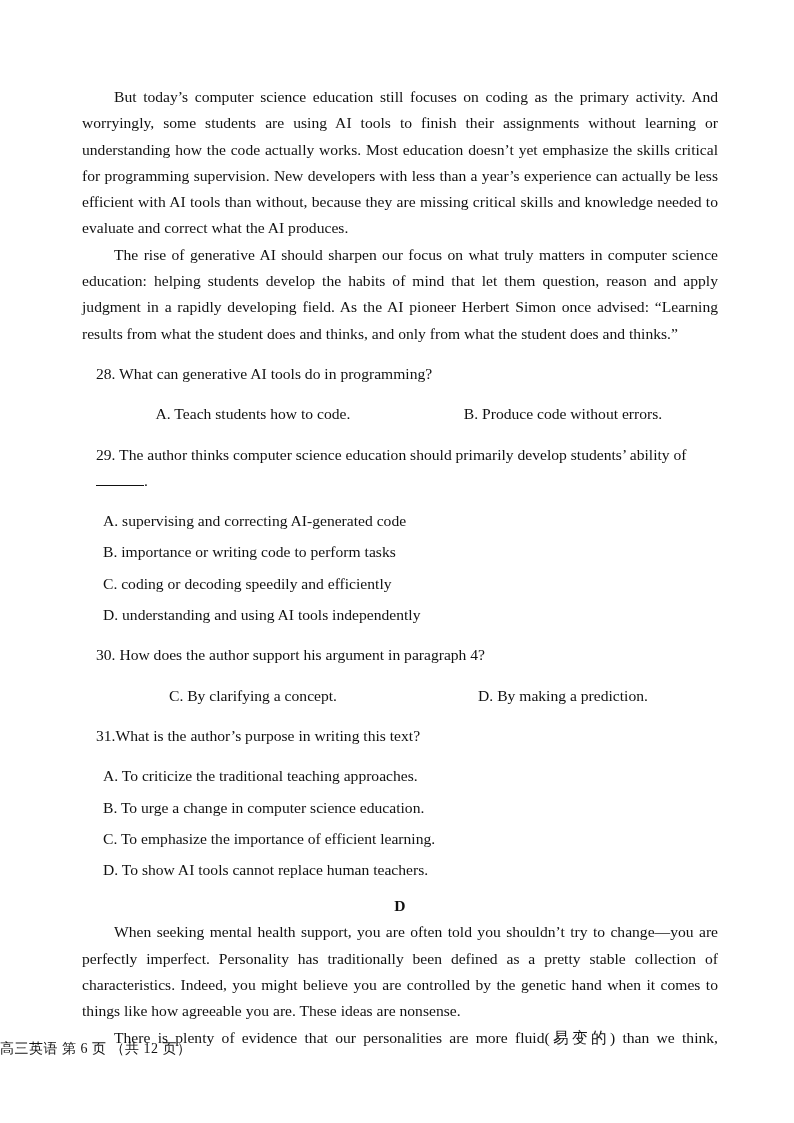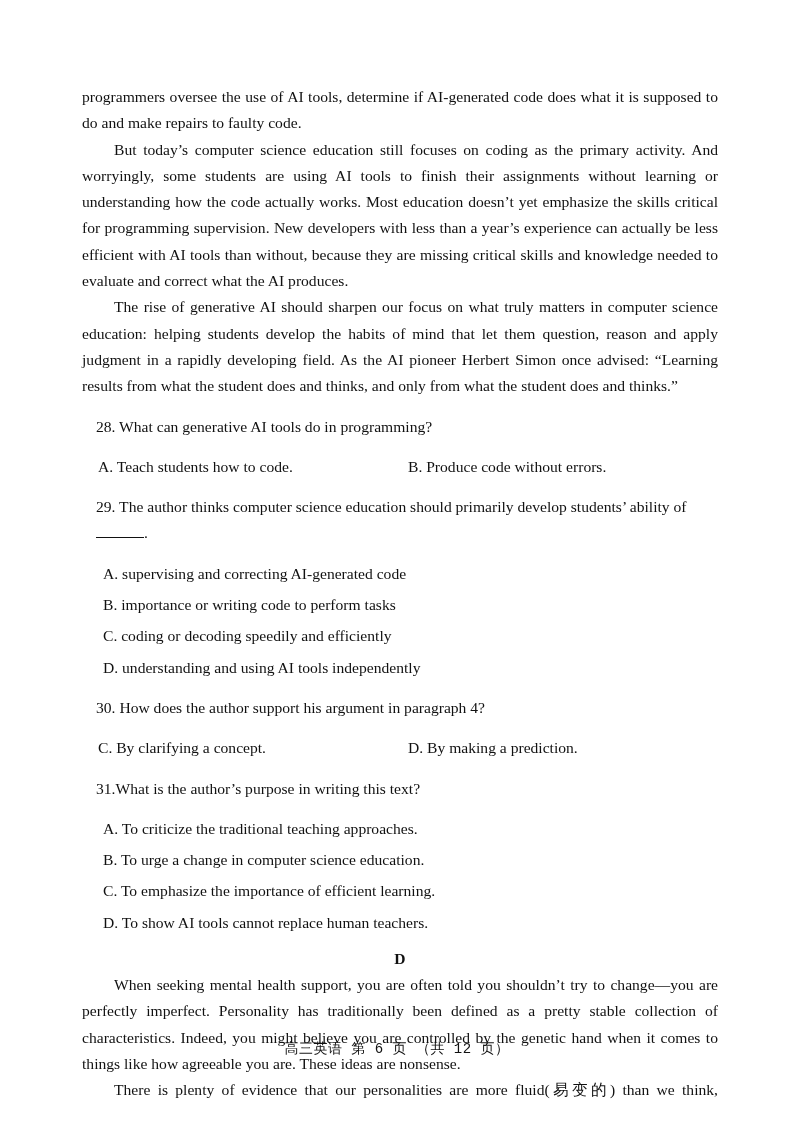--- a/index.html
+++ b/index.html
@@ -9,38 +9,37 @@
       color: #111111;
     }
     .page {
       position: absolute; left: 82px; top: 84px; width: 636px;
       font-size: 15.6px; line-height: 26.3px;
     }
     .para { margin: 0; text-align: justify; text-align-last: left; }
     .para.indent { text-indent: 32px; font-family: Liberation Serif, serif; }
     .para.justify-last { text-align-last: justify; }
     .q { margin: 14px; }
-    .opt-row { display: flex; margin: 0; padding-left: 16px; }
+    .opt-row { display: flex; margin: 0; padding-left: 16px; text-align: center; }
     .opt-col { width: 317px; white-space: nowrap; }
     .opt-single { margin: 5px; padding-left: 16px; white-space: nowrap; }
     .section-title {
       text-align: center; font-weight: bold; margin: 10px 0 0 0; line-height: 26px;
     }
     .blank { display: inline-block; width: 48px; border-bottom: 1px solid #111; height: 14px; vertical-align: baseline; }
     .footer {
-      position: absolute; left: 0; width: 794px; top: 1040px; text-align: center;
-      font-size: 14px; font-family: Liberation Mono, monospace; letter-spacing: 0.5px;
+      position: absolute; left: 0; width: 794px; top: 1040px; text-align: left;
+      font-size: 14px; font-family: Liberation Serif, serif; letter-spacing: 0.5px;
     }
   </style>
 </head>
 <body>
 
 <div class="page">
 
-  <p class="para">programmers oversee the use of AI tools, determine if AI-generated code does what it is supposed to do and make repairs to faulty code.</p>
   <p class="para indent">But today’s computer science education still focuses on coding as the primary activity. And worryingly, some students are using AI tools to finish their assignments without learning or understanding how the code actually works. Most education doesn’t yet emphasize the skills critical for programming supervision. New developers with less than a year’s experience can actually be less efficient with AI tools than without, because they are missing critical skills and knowledge needed to evaluate and correct what the AI produces.</p>
   <p class="para indent">The rise of generative AI should sharpen our focus on what truly matters in computer science education: helping students develop the habits of mind that let them question, reason and apply judgment in a rapidly developing field. As the AI pioneer Herbert Simon once advised: “Learning results from what the student does and thinks, and only from what the student does and thinks.”</p>
 
   <div>
     <p class="q">28. What can generative AI tools do in programming?</p>
     <div class="opt-row">
       <span class="opt-col">A. Teach students how to code.</span>
       <span class="opt-col">B. Produce code without errors.</span>
     </div>
   </div>

